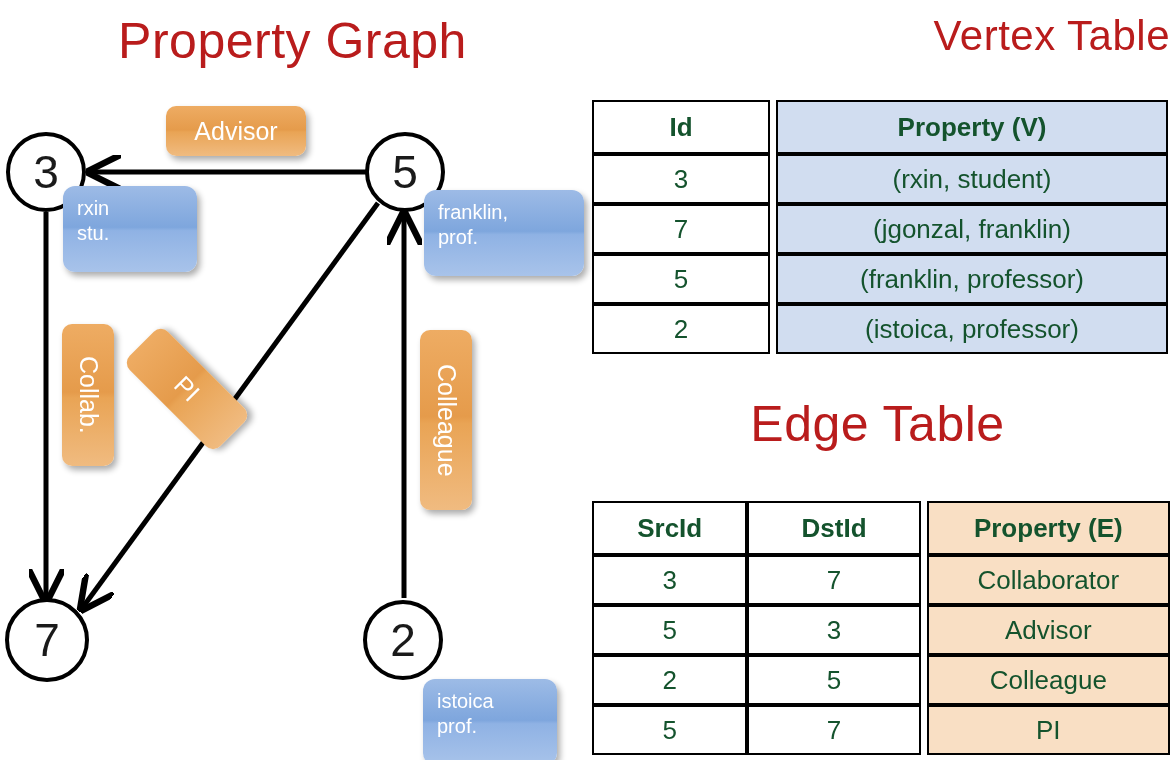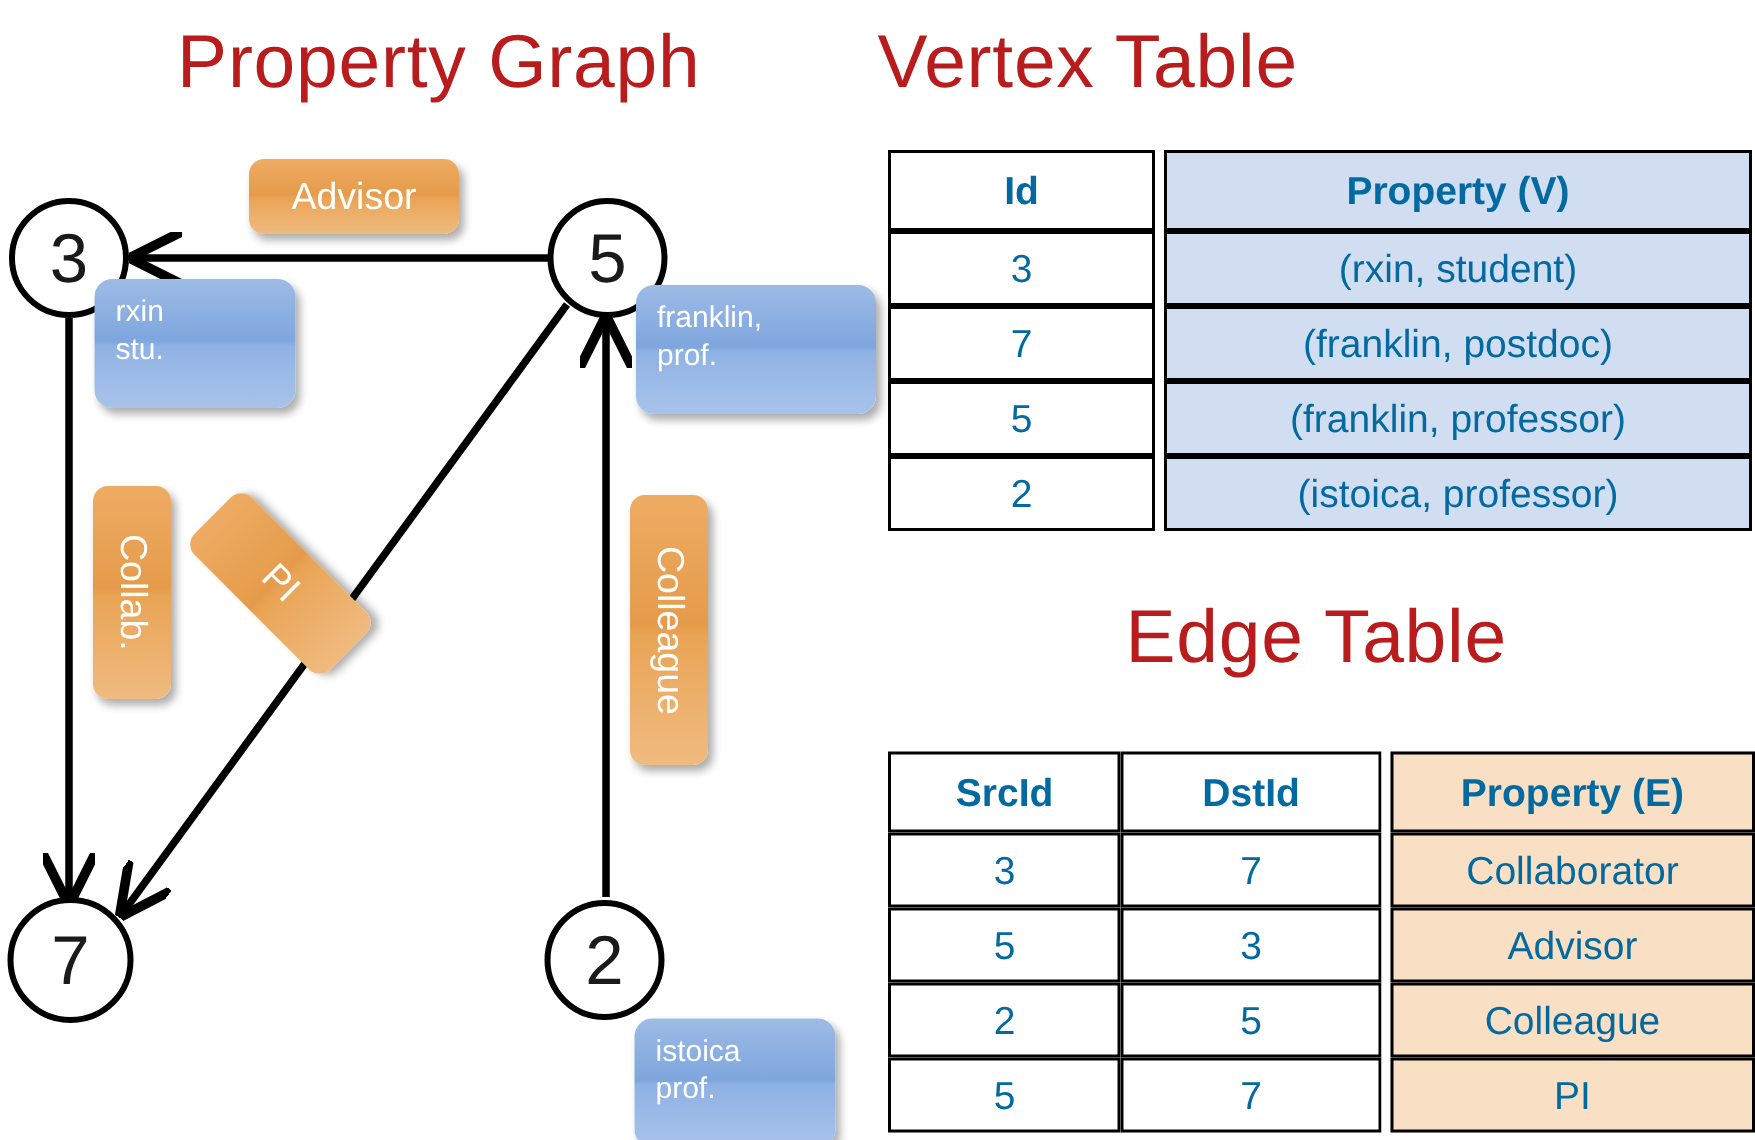--- a/index.html
+++ b/index.html
@@ -19,21 +19,21 @@
   
   .title {
     position: absolute;
     font-family: "Liberation Sans", sans-serif;
     font-weight: 300;
     color: #b91c1c;
     white-space: nowrap;
     letter-spacing: 0.5px;
   }
   #graph-title { left: 0; top: 12px; width: 585px; text-align: center; font-size: 50px; }
-  #vertex-title { left: 585px; top: 12px; width: 585px; text-align: left; font-size: 50px; }
+  #vertex-title { left: 585px; top: 12px; width: 585px; text-align: right; font-size: 42px; }
   #edge-title { left: 585px; top: 395px; width: 585px; text-align: center; font-size: 50px; }
 
   
   #graph-area {
     position: absolute;
     left: 0; top: 0;
     width: 585px; height: 760px;
   }
   #graph-svg {
     position: absolute;
@@ -96,21 +96,21 @@
     border-collapse: separate;
     border-spacing: 0;
     font-family: "Liberation Sans", sans-serif;
     font-weight: 300;
   }
   .tbl td, .tbl th {
     border: 2px solid #000;
     text-align: center;
     font-weight: 300;
     font-size: 26px;
-    color: #0369a1;
+    color: #14532d;
     padding: 0;
     height: 46px;
     background: #fff;
   }
   .tbl th {
     font-weight: bold;
     font-size: 26px;
     height: 50px;
   }
   .gapcol, .gapcol-h {
@@ -190,21 +190,21 @@
   </thead>
   <tbody>
     <tr>
       <td>3</td>
       <td class="gapcol"></td>
       <td class="v-prop">(rxin, student)</td>
     </tr>
     <tr>
       <td>7</td>
       <td class="gapcol"></td>
-      <td class="v-prop">(franklin, postdoc)</td>
+      <td class="v-prop">(jgonzal, franklin)</td>
     </tr>
     <tr>
       <td>5</td>
       <td class="gapcol"></td>
       <td class="v-prop">(franklin, professor)</td>
     </tr>
     <tr>
       <td>2</td>
       <td class="gapcol"></td>
       <td class="v-prop">(istoica, professor)</td>

